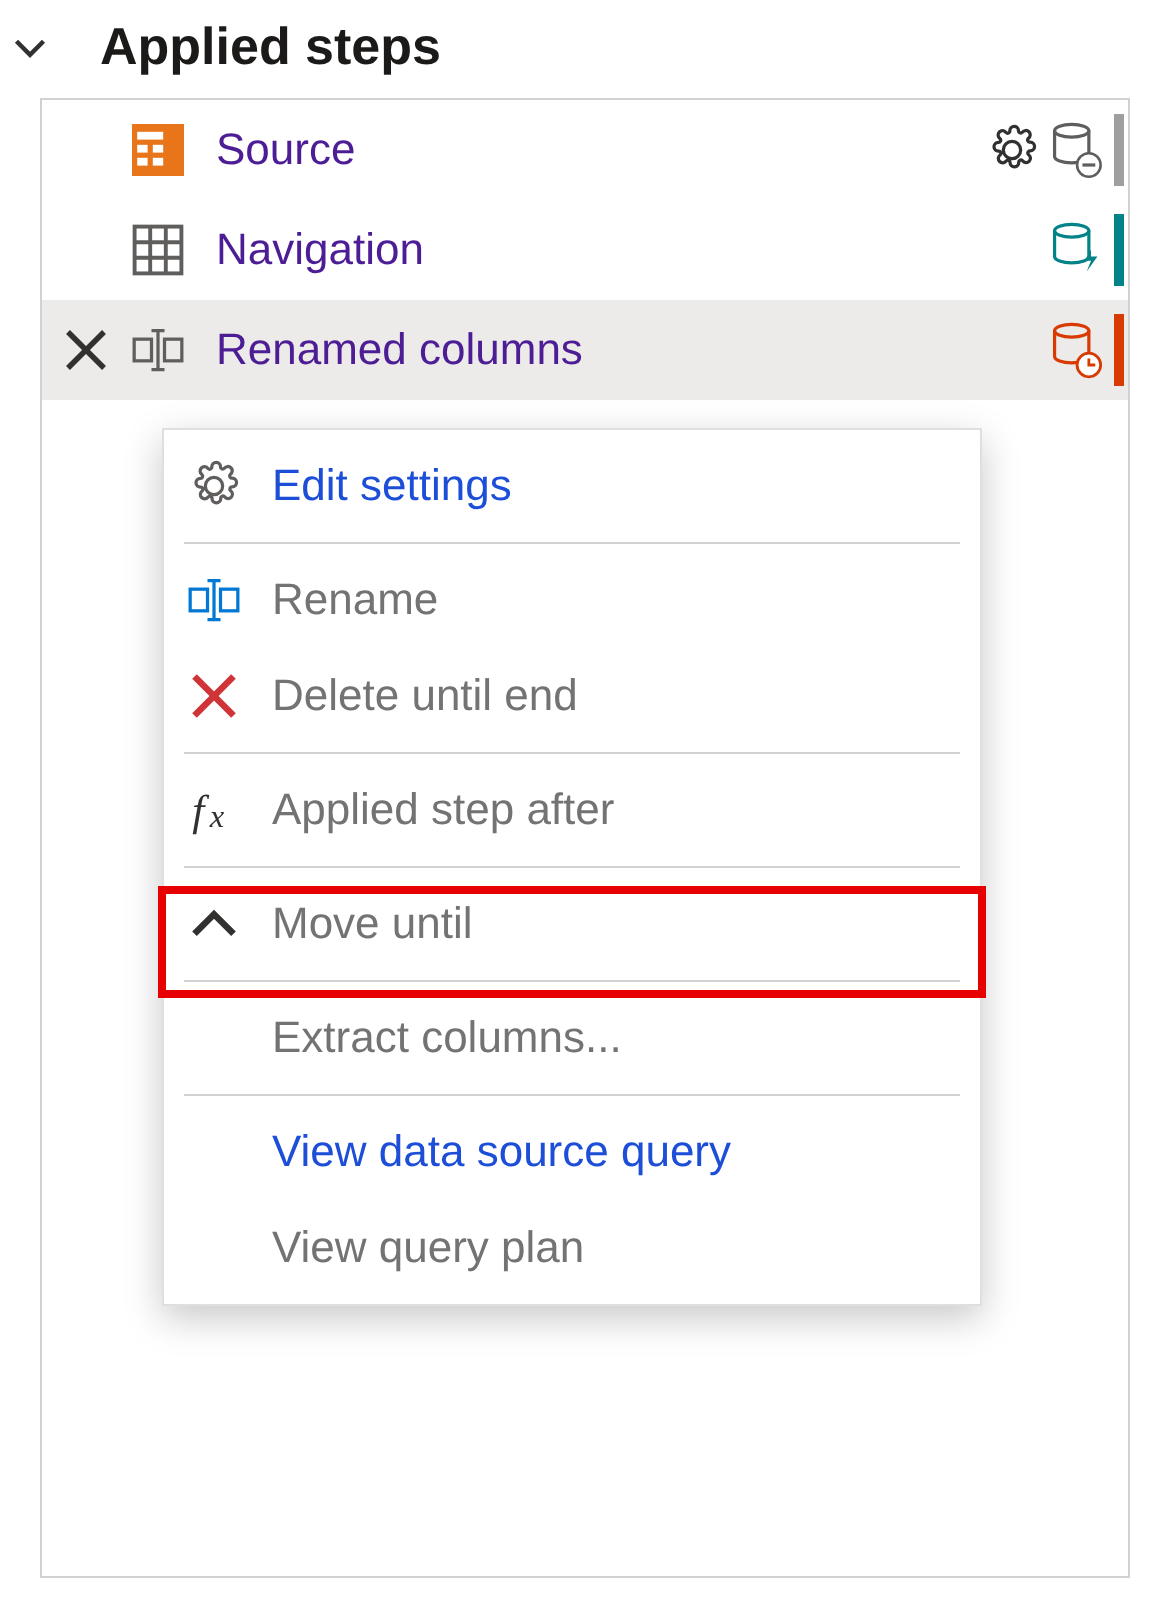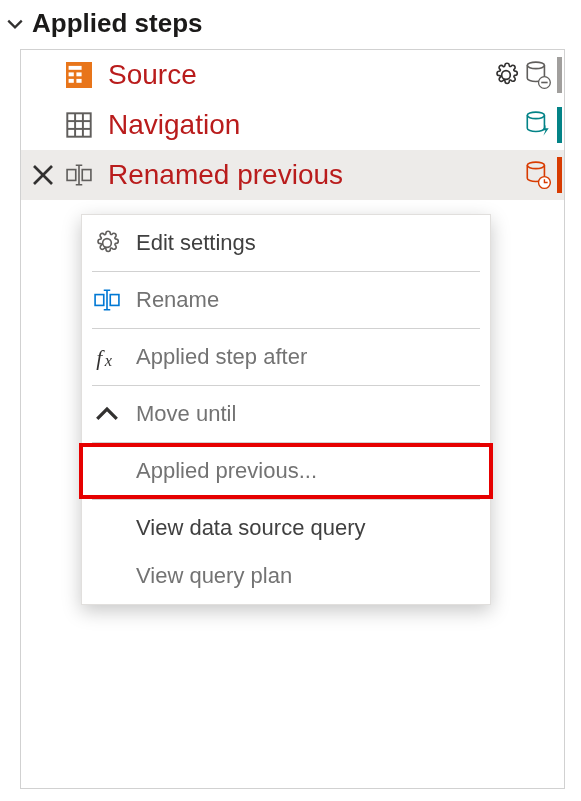--- a/index.html
+++ b/index.html
@@ -10,21 +10,21 @@
     color: #323130;
     background: #ffffff;
     width: 581px;
     height: 801px;
     overflow: hidden;
   }
   .header {
     display: flex;
     align-items: center;
     padding: 8px 6px 6px 6px;
-    gap: 8px;
+    gap: 26px;
   }
   .header .chev {
     width: 18px;
     height: 18px;
   }
   .header .title {
     font-weight: 600;
     font-size: 26px;
     color: #1b1a19;
   }
@@ -44,22 +44,22 @@
     background: #edebe9;
   }
   .step-row .lead-icon {
     width: 26px;
     height: 26px;
     margin-right: 16px;
     flex-shrink: 0;
   }
   .step-row .step-label {
     flex: 1;
-    font-size: 28px;
-    color: #b91c1c;
+    font-size: 22px;
+    color: #4c1d95;
   }
   .step-row .trail {
     display: flex;
     align-items: center;
     gap: 6px;
     padding-right: 2px;
   }
   .accent-bar {
     width: 5px;
     height: 36px;
@@ -91,21 +91,21 @@
     width: 26px;
     height: 26px;
     margin-right: 16px;
     flex-shrink: 0;
   }
   .ctx-item .mi-label {
     font-size: 22px;
     color: #737373;
   }
   .ctx-item.disabled .mi-label {
-    color: #404040;
+    color: #1d4ed8;
   }
   .ctx-item.no-icon .mi-icon {
     visibility: hidden;
   }
   .ctx-sep {
     height: 1px;
     background: #d1d1d1;
     margin: 4px 10px;
   }
   .highlight-box {
@@ -177,21 +177,21 @@
     <svg class="delete-x" viewBox="0 0 16 16">
       <line x1="2" y1="2" x2="14" y2="14" stroke-width="1.8"></line>
       <line x1="14" y1="2" x2="2" y2="14" stroke-width="1.8"></line>
     </svg>
     <svg class="lead-icon" viewBox="0 0 24 20">
       <rect x="1" y="5" width="8" height="10" fill="none" stroke="#605e5c" stroke-width="1.5"></rect>
       <rect x="15" y="5" width="8" height="10" fill="none" stroke="#605e5c" stroke-width="1.5"></rect>
       <line x1="12" y1="1" x2="12" y2="19" stroke="#605e5c" stroke-width="1.5"></line>
       <path d="M9 1 h6 M9 19 h6" stroke="#605e5c" stroke-width="1.5"></path>
     </svg>
-    <span class="step-label">Renamed previous</span>
+    <span class="step-label">Renamed columns</span>
     <div class="trail">
       <svg width="26" height="30" viewBox="0 0 24 28">
         <ellipse cx="10" cy="5" rx="8" ry="3" fill="none" stroke="#d83b01" stroke-width="1.5"></ellipse>
         <path d="M2 5 v12 a8 3 0 0 0 16 0 V5" fill="none" stroke="#d83b01" stroke-width="1.5"></path>
         <circle cx="18" cy="21" r="5.5" fill="#ffffff" stroke="#d83b01" stroke-width="1.3"></circle>
         <path d="M18 18 v3 h3" fill="none" stroke="#d83b01" stroke-width="1.3"></path>
       </svg>
       <div class="accent-bar" style="background:#d83b01"></div>
     </div>
   </div>
@@ -206,39 +206,46 @@
     <div class="ctx-sep"></div>
     <div class="ctx-item">
       <svg class="mi-icon" viewBox="0 0 24 20">
         <rect x="1" y="5" width="8" height="10" fill="none" stroke="#0078d4" stroke-width="1.5"></rect>
         <rect x="15" y="5" width="8" height="10" fill="none" stroke="#0078d4" stroke-width="1.5"></rect>
         <line x1="12" y1="1" x2="12" y2="19" stroke="#0078d4" stroke-width="1.5"></line>
         <path d="M9 1 h6 M9 19 h6" stroke="#0078d4" stroke-width="1.5"></path>
       </svg>
       <span class="mi-label">Rename</span>
     </div>
+    <div class="ctx-item">
+      <svg class="mi-icon" viewBox="0 0 16 16">
+        <line x1="2" y1="2" x2="14" y2="14" stroke="#d13438" stroke-width="2"></line>
+        <line x1="14" y1="2" x2="2" y2="14" stroke="#d13438" stroke-width="2"></line>
+      </svg>
+      <span class="mi-label">Delete until end</span>
+    </div>
     <div class="ctx-sep"></div>
     <div class="ctx-item">
       <svg class="mi-icon" viewBox="0 0 24 24">
         <text x="2" y="19" font-family="serif" font-style="italic" font-size="20" fill="#323130">f</text>
         <text x="10" y="20" font-family="serif" font-style="italic" font-size="15" fill="#323130">x</text>
       </svg>
       <span class="mi-label">Applied step after</span>
     </div>
     <div class="ctx-sep"></div>
     <div class="ctx-item">
       <svg class="mi-icon" viewBox="0 0 16 16">
         <path d="M2 11 L8 5 L14 11" fill="none" stroke="#323130" stroke-width="2"></path>
       </svg>
       <span class="mi-label">Move until</span>
     </div>
     <div class="ctx-sep"></div>
     <div class="ctx-item no-icon">
       <span class="mi-icon"></span>
-      <span class="mi-label">Applied previous...</span>
+      <span class="mi-label">Extract columns...</span>
     </div>
     <div class="ctx-sep"></div>
     <div class="ctx-item no-icon disabled">
       <span class="mi-icon"></span>
       <span class="mi-label">View data source query</span>
     </div>
     <div class="ctx-item no-icon">
       <span class="mi-icon"></span>
       <span class="mi-label">View query plan</span>
     </div>

